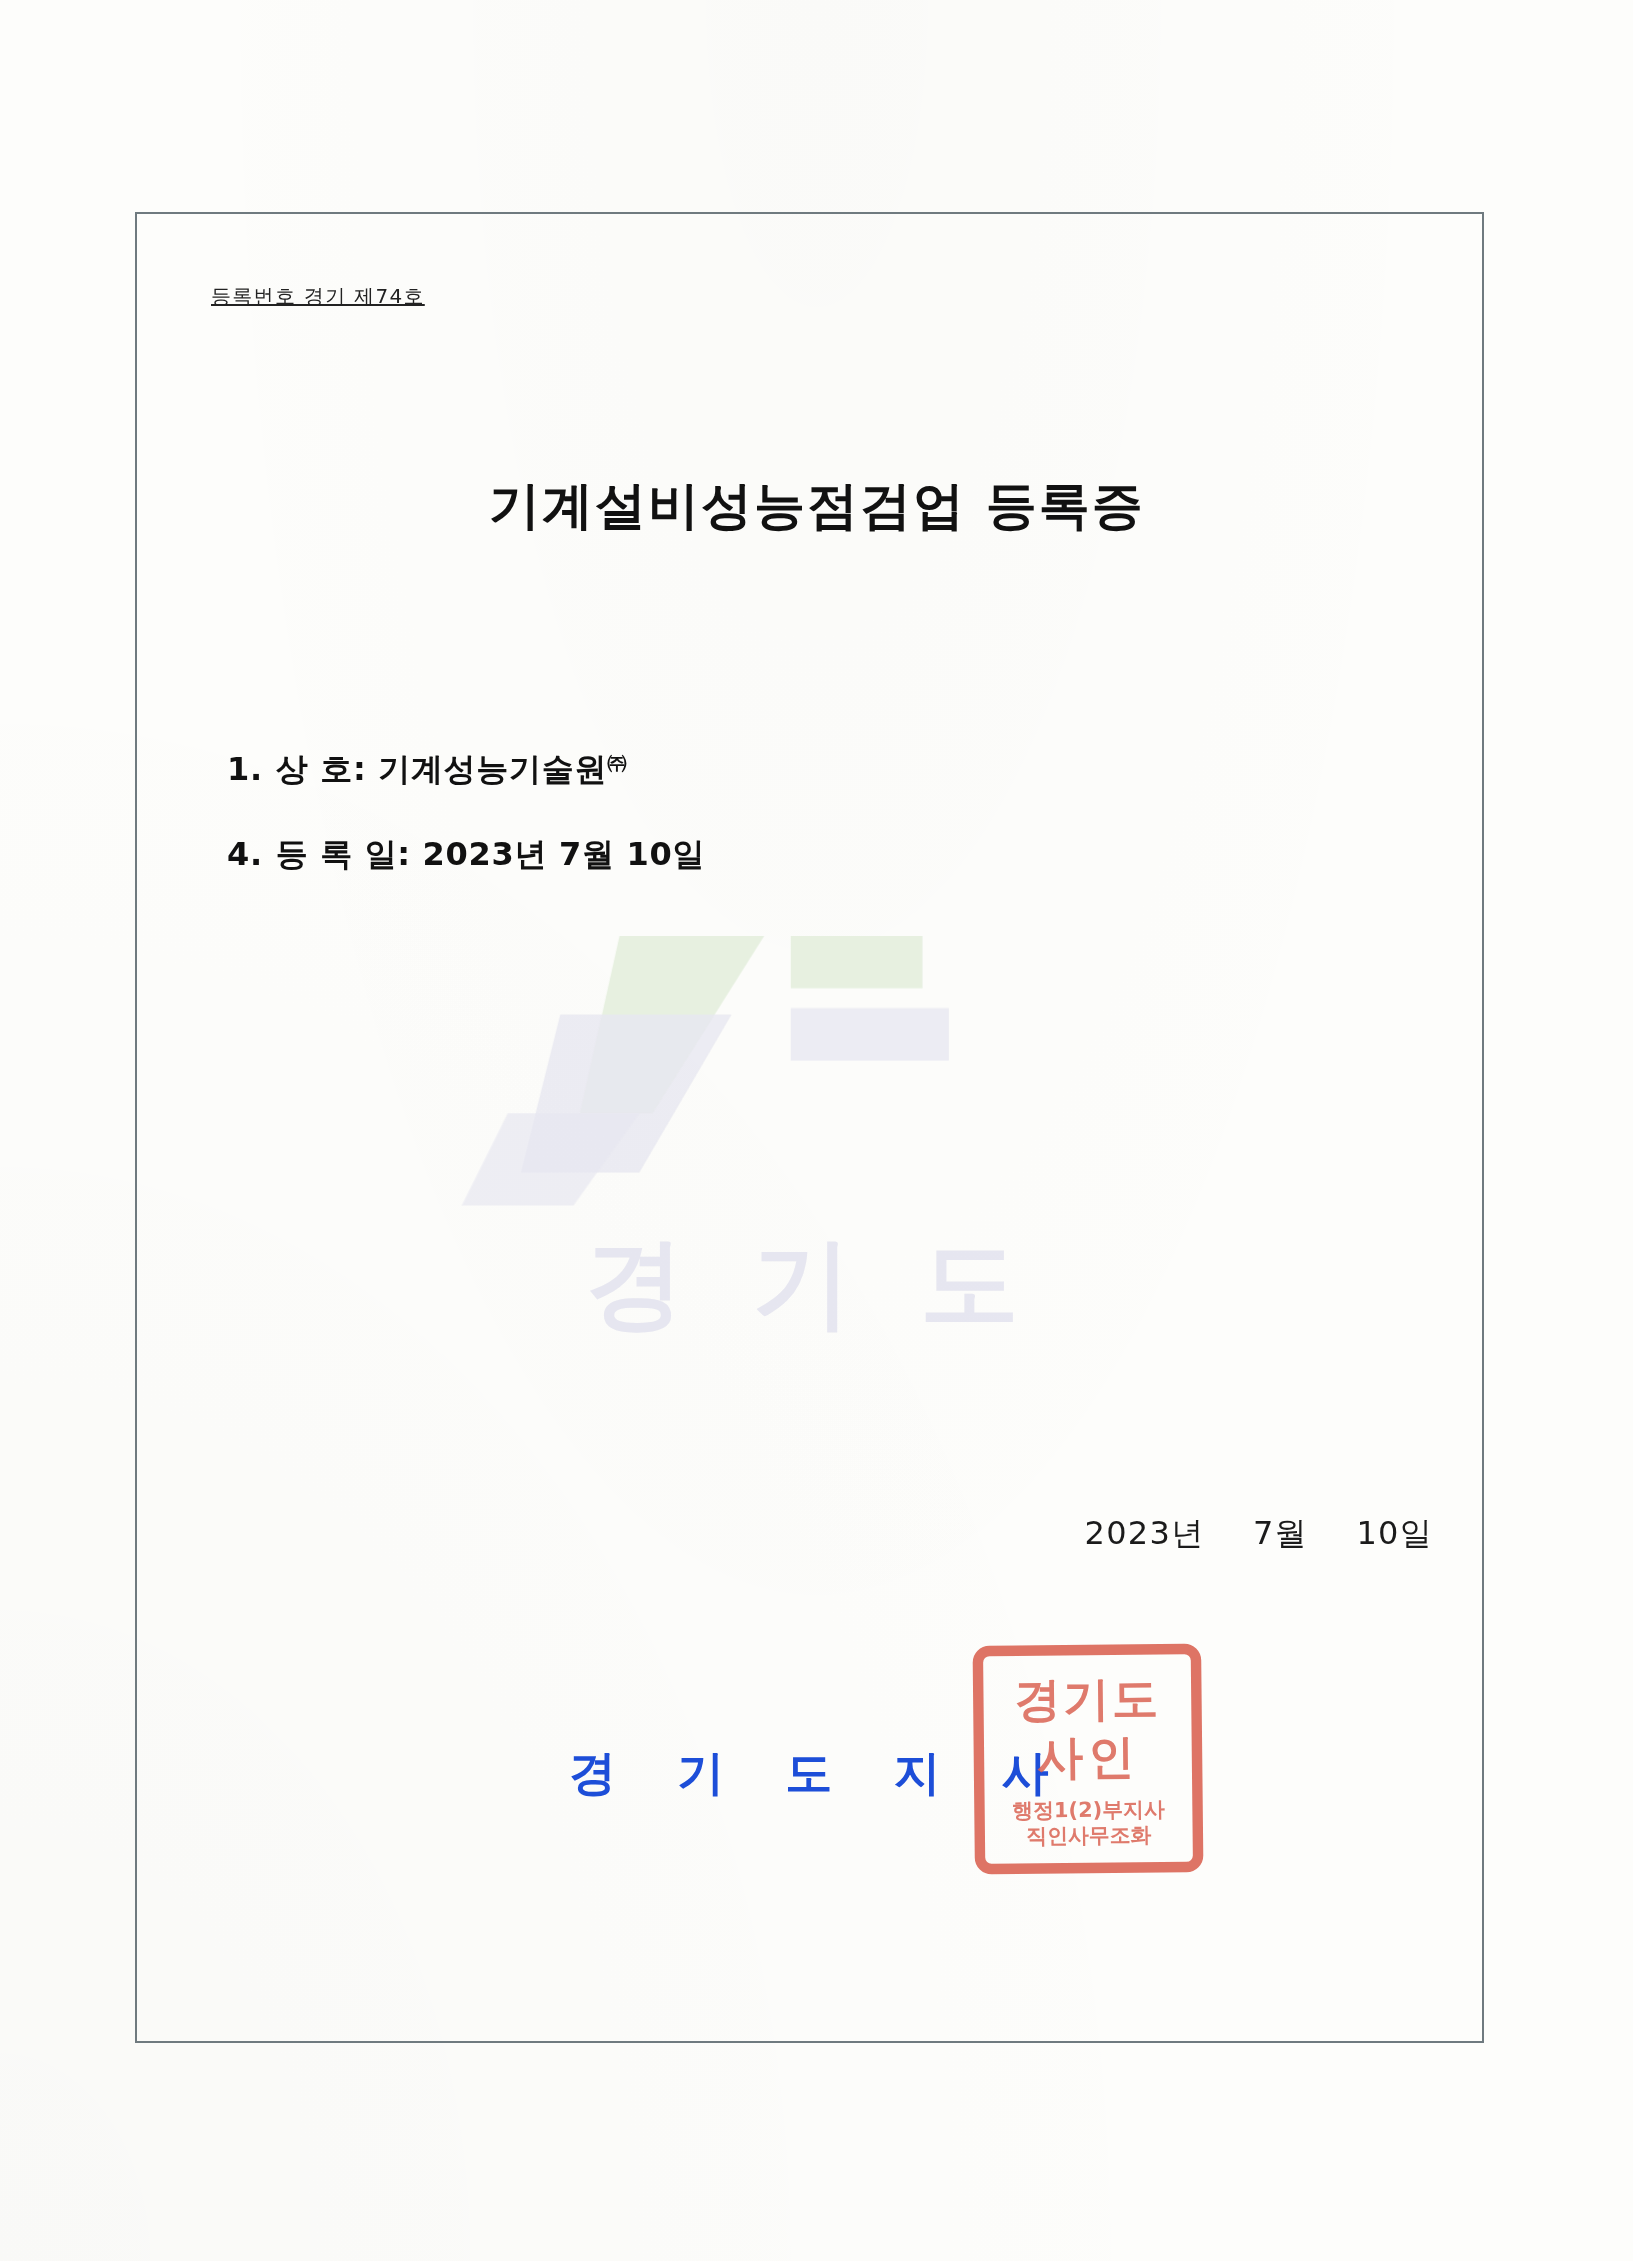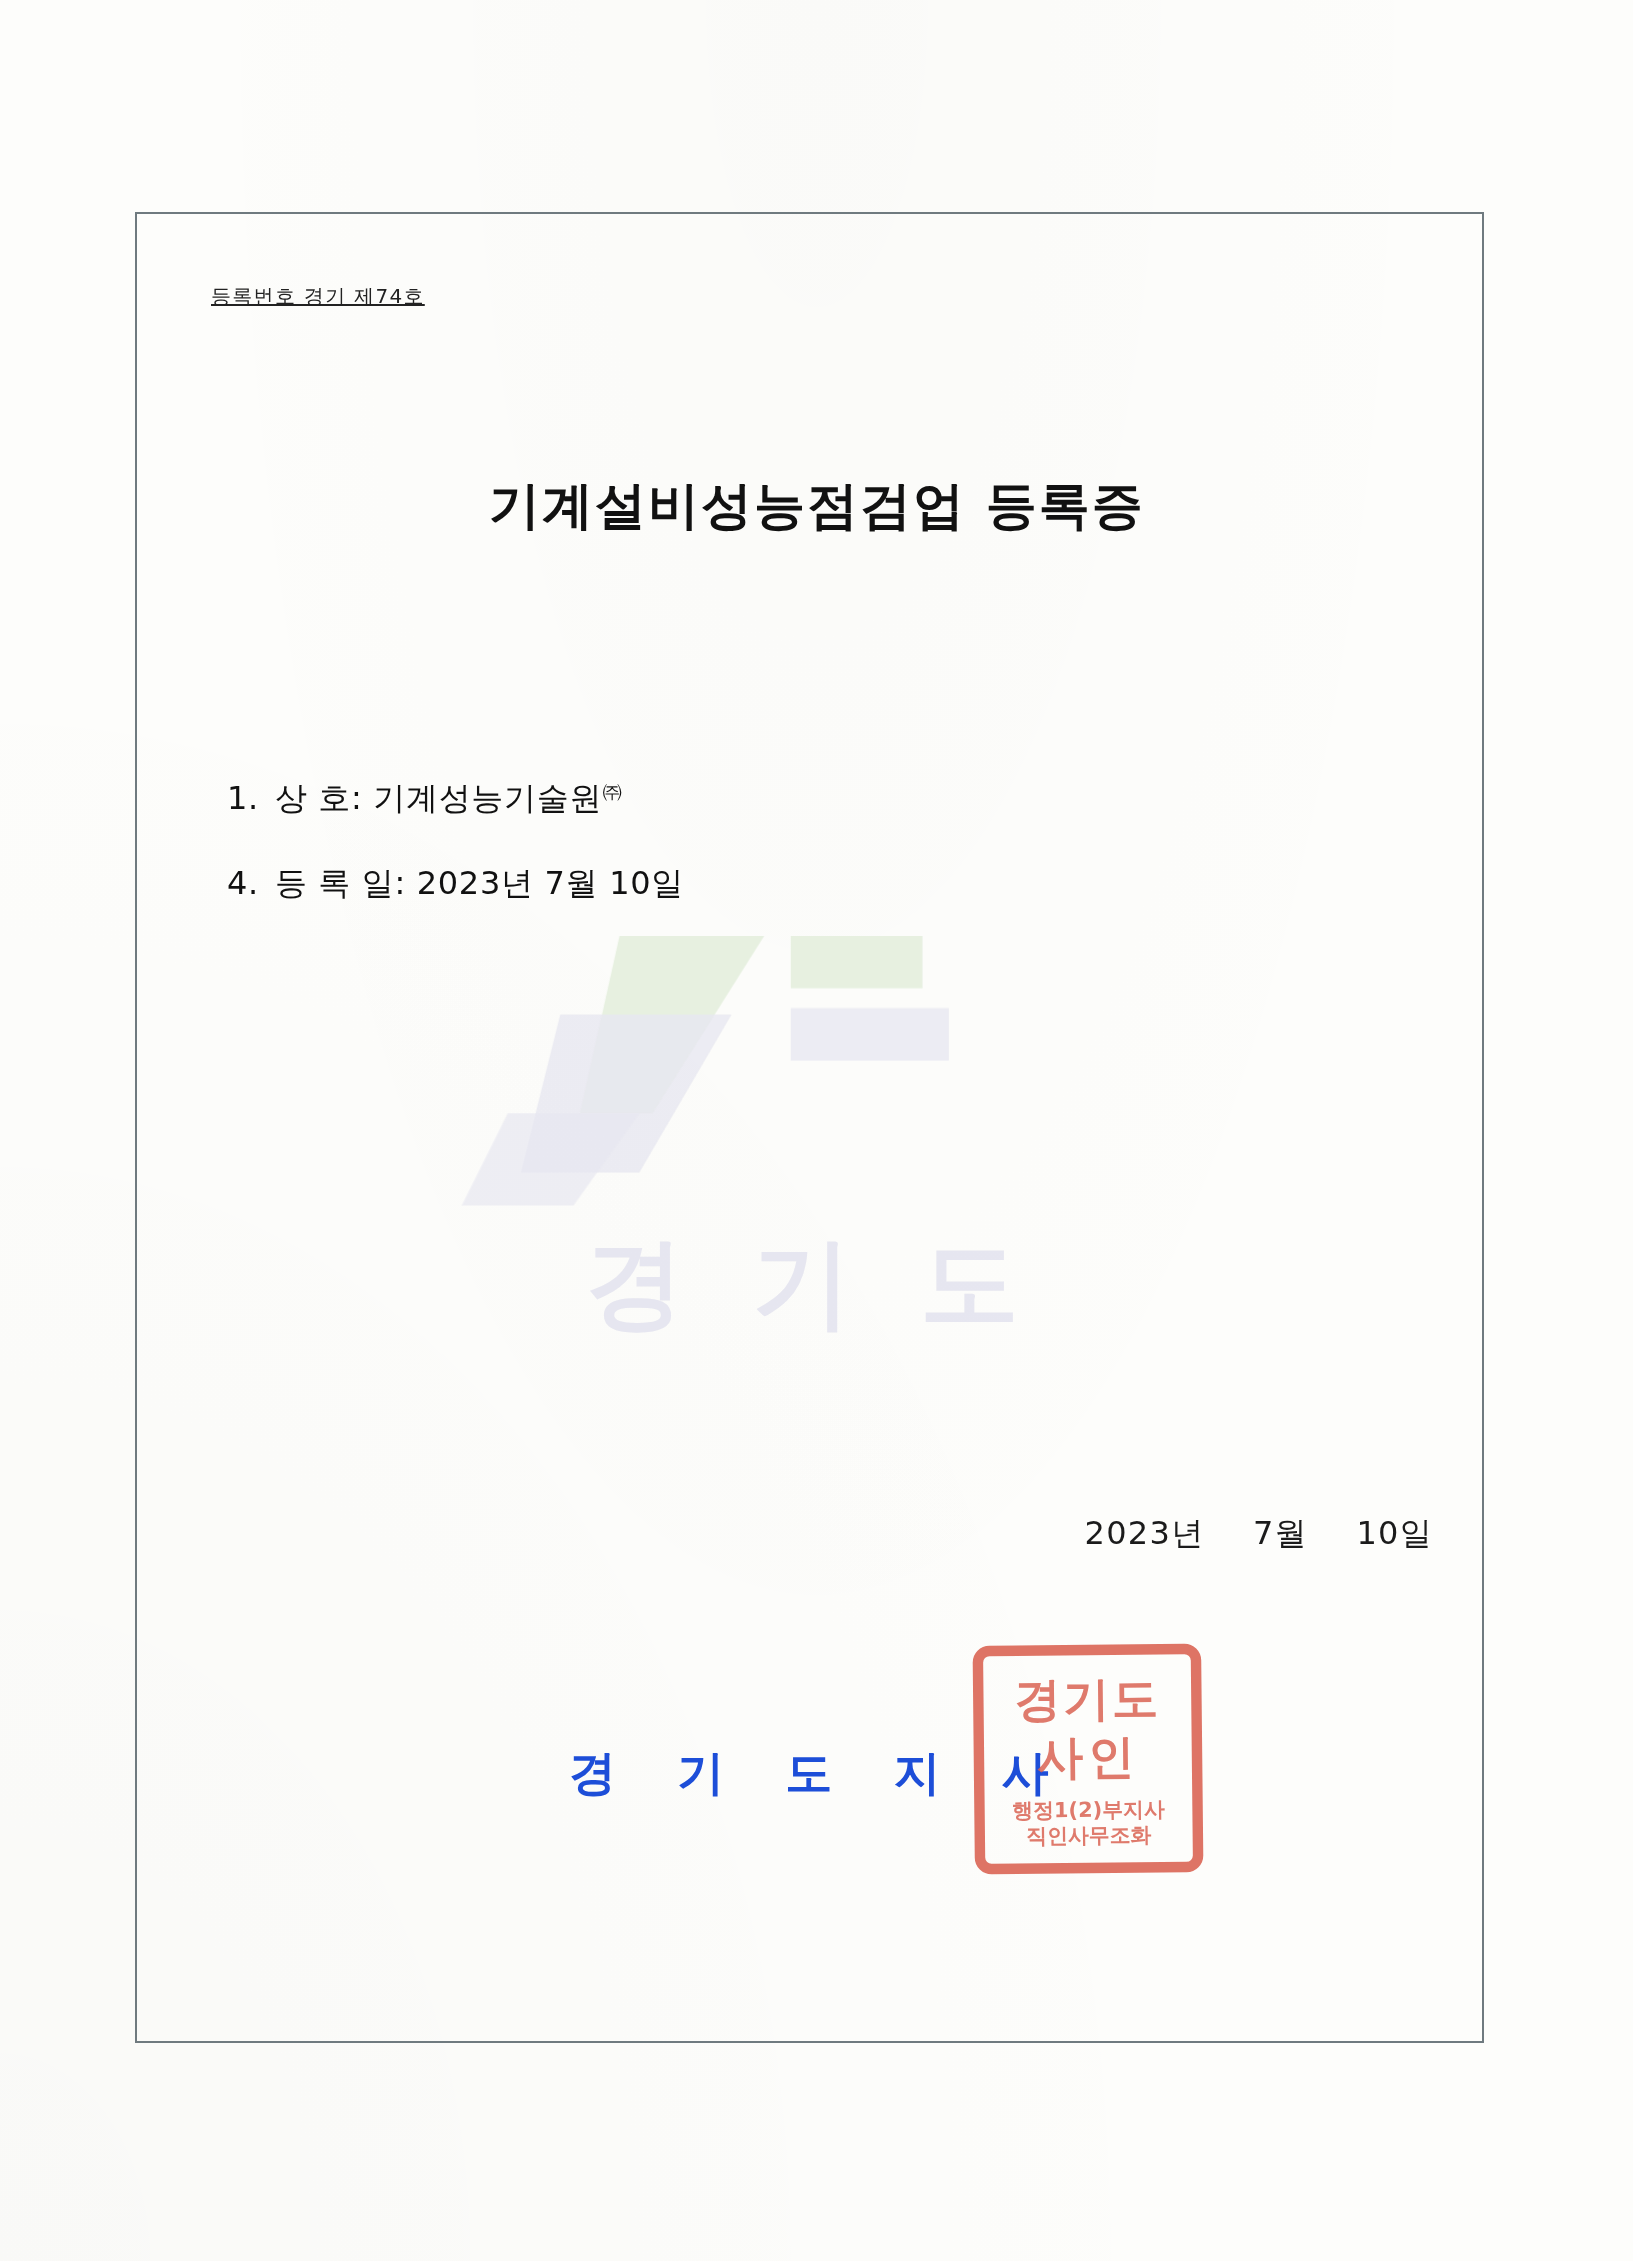--- a/index.html
+++ b/index.html
@@ -80,26 +80,25 @@
   }
 
   .items {
     position: absolute;
     left: 227px;
     top: 748px;
     width: 1120px;
   }
   .item {
     font-size: 32px;
-    font-weight: normal;
+    font-weight: bold;
     letter-spacing: 0.7px;
     color: #111;
     margin-bottom: 41px;
     white-space: nowrap;
-    margin-top: 29px;
   }
   .item .num {
     display: inline-block;
     min-width: 37px;
   }
   .item .lbl-spaced {
     letter-spacing: 0.02em;
   }
   .sup {
     font-size: 0.62em;

